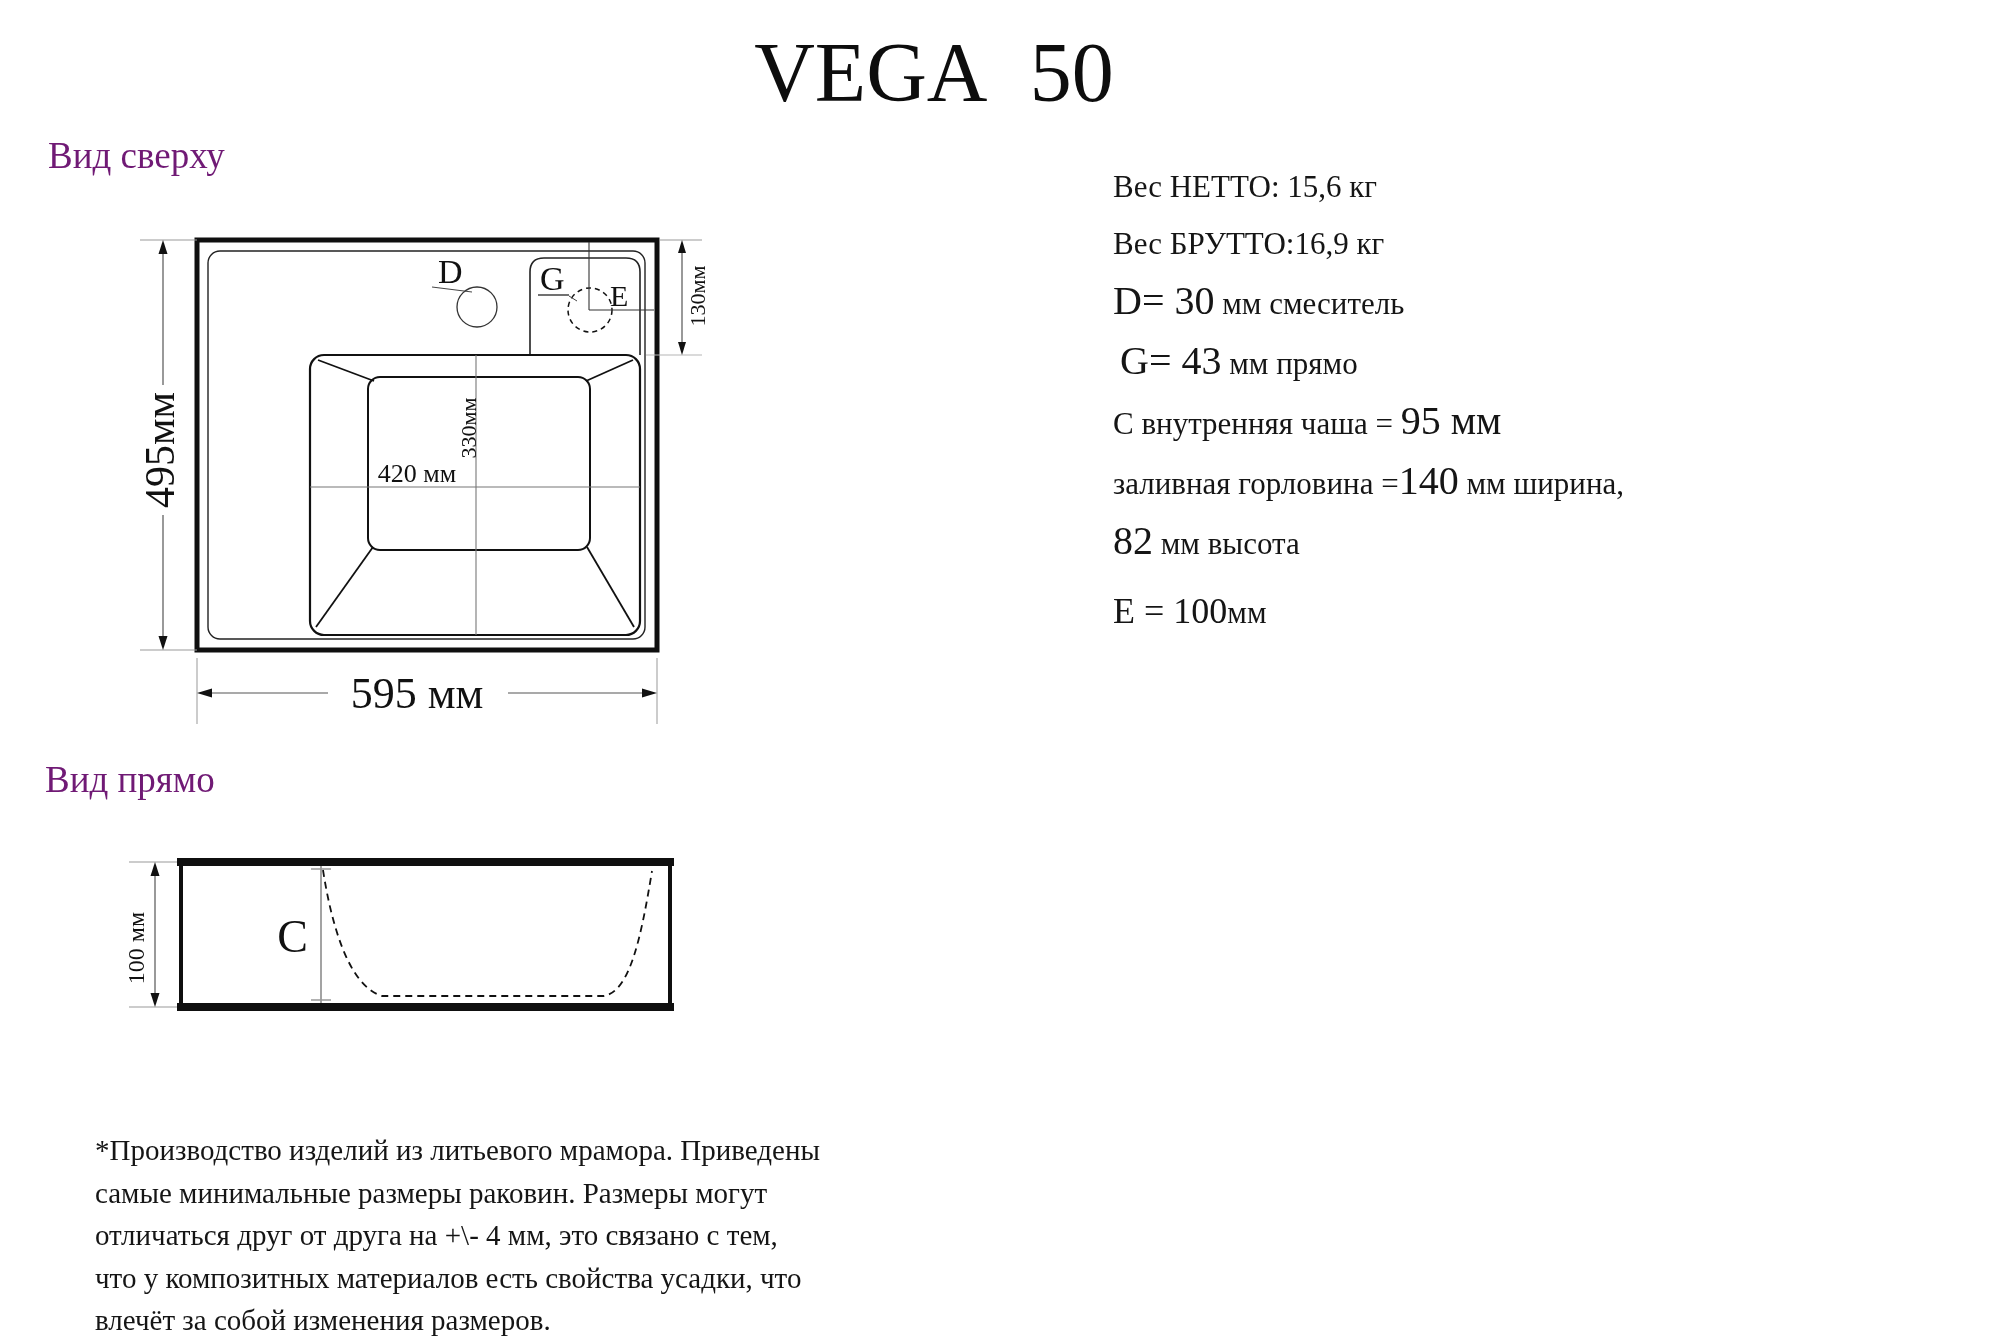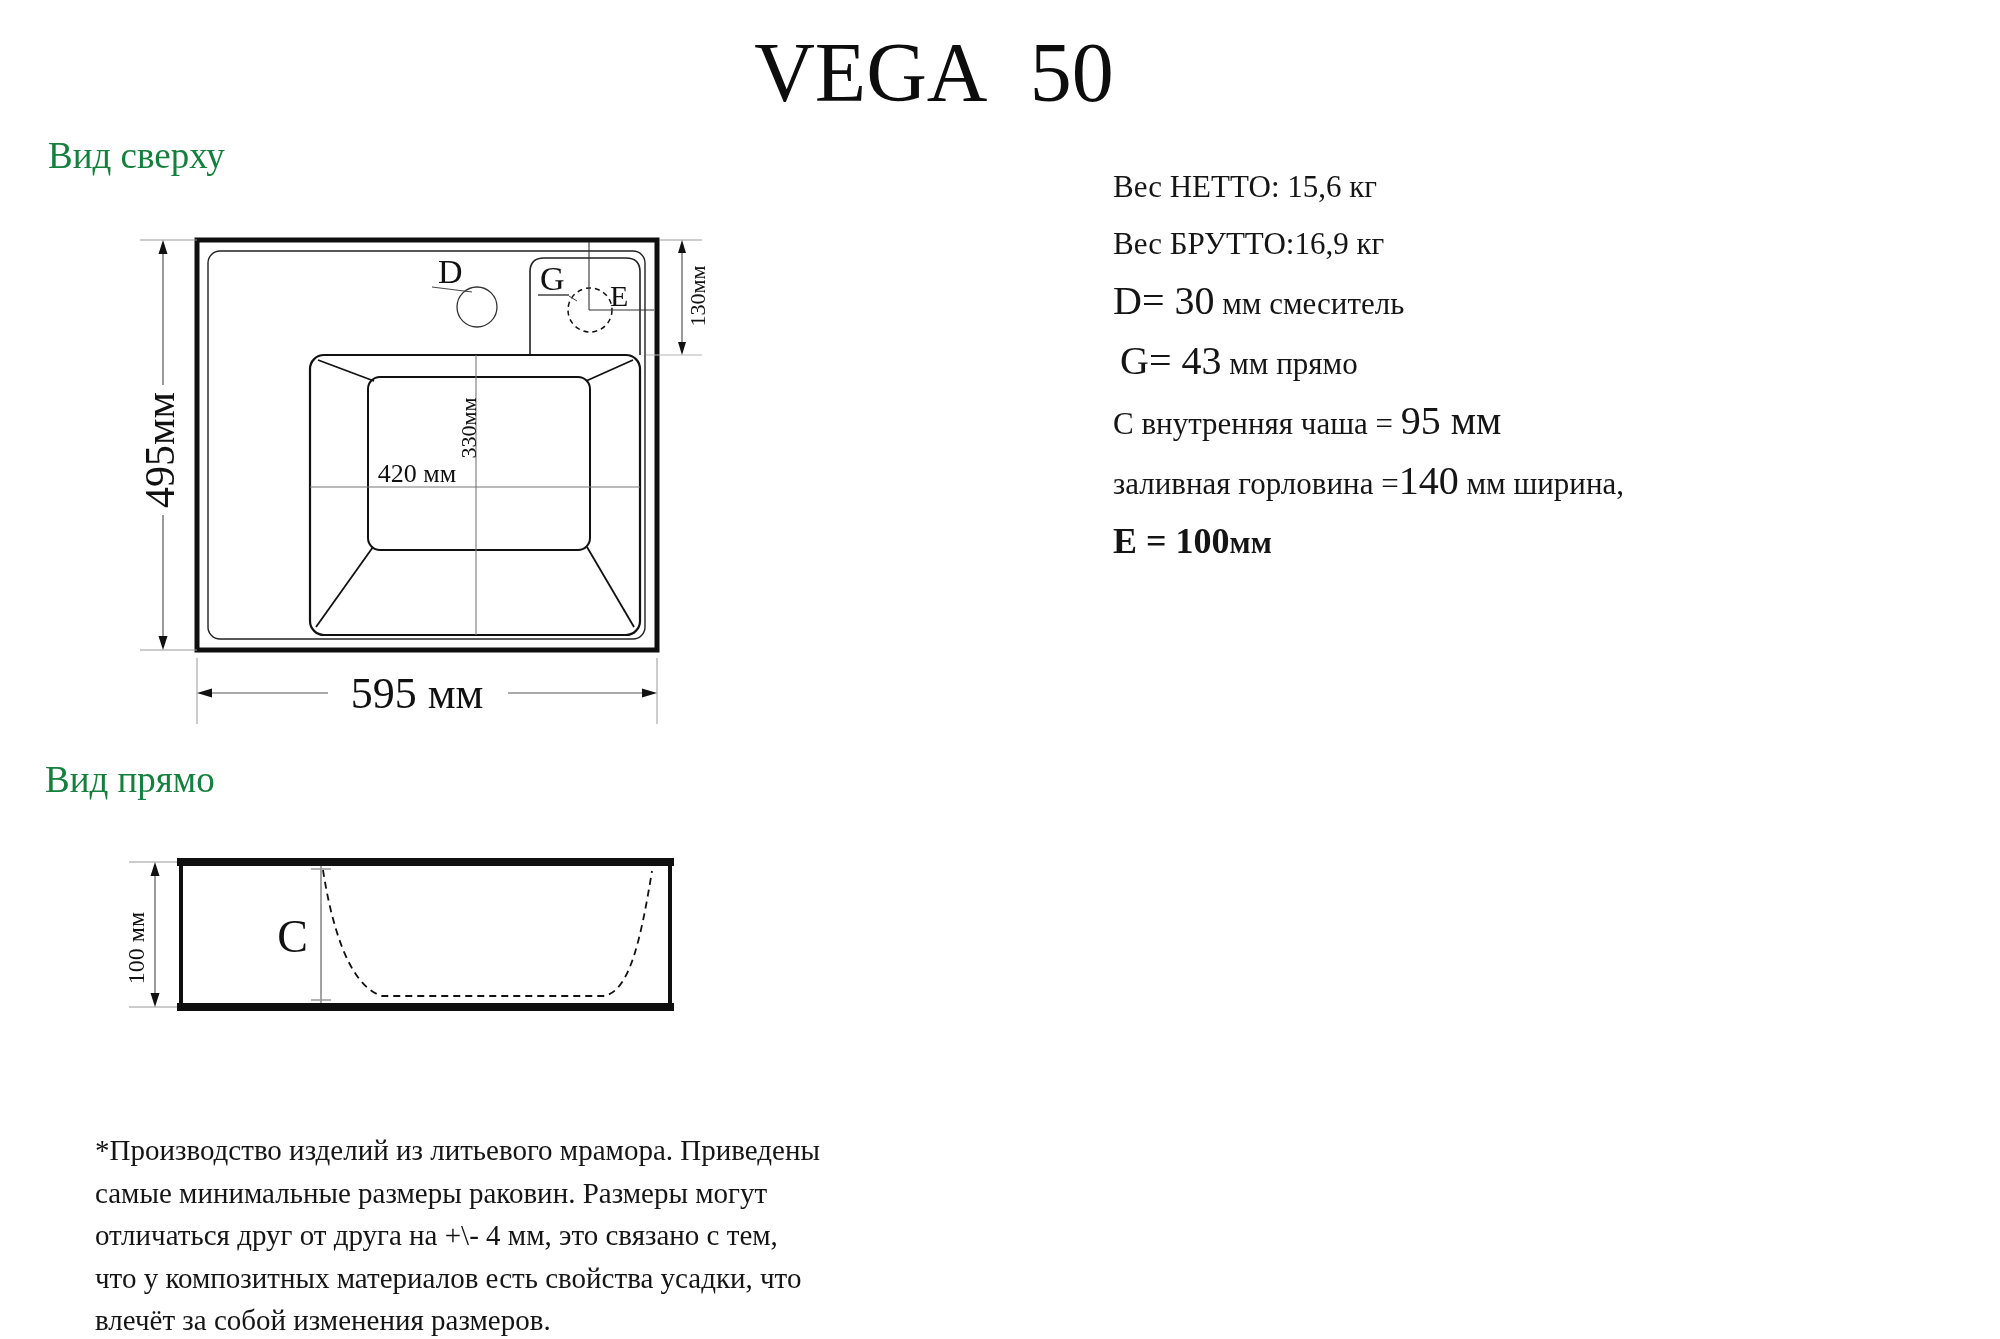--- a/index.html
+++ b/index.html
@@ -1,29 +1,29 @@
 <!DOCTYPE html>
 <html><head>
 <meta charset="utf-8">
 <style>
   html,body{margin:0;padding:0;background:#ffffff;}
   body{width:2000px;height:1339px;position:relative;overflow:hidden;
        font-family:"Liberation Serif","DejaVu Serif",serif;color:#111;}
   .abs{position:absolute;}
   #title{left:934px;top:24px;transform:translateX(-50%);font-size:84px;
          word-spacing:26px;white-space:nowrap;color:#0d0d0d;}
-  .view-heading{font-size:37px;color:#15803d;white-space:nowrap;}
+  .view-heading{font-size:37px;color:#701a75;white-space:nowrap;}
   #heading-top-view{left:48px;top:134px;}
   #heading-front-view{left:45px;top:758px;text-align:center;}
   #spec-block{left:1113px;top:158px;}
   .spec-line{font-size:31px;line-height:57px;white-space:nowrap;color:#151515;}
   .spec-line .b{font-size:40px;}
   .spec-line .n{font-size:31px;}
   .spec-line.indent{padding-left:7px;}
-  .spec-line.gap-before{margin-top:1px;font-weight:bold;}
+  .spec-line.gap-before{margin-top:11px;}
   #note-block{left:95px;top:1085px;margin-top:44px;}
   .note-line{font-size:29px;line-height:42.5px;white-space:nowrap;color:#151515;}
   svg text{font-family:"Liberation Serif","DejaVu Serif",serif;fill:#111;}
 </style>
 </head>
 <body>
 
 <div id="title" class="abs">VEGA 50</div>
 
 <div id="heading-top-view" class="abs view-heading">Вид сверху</div>
@@ -96,20 +96,21 @@
   </g>
 </svg>
 
 <div id="spec-block" class="abs">
   <div class="spec-line"><span class="n">Вес НЕТТО: 15,6 кг</span></div>
   <div class="spec-line"><span class="n">Вес БРУТТО:16,9 кг</span></div>
   <div class="spec-line"><span class="b">D= 30</span><span class="n"> мм смеситель</span></div>
   <div class="spec-line indent"><span class="b">G= 43</span><span class="n"> мм прямо</span></div>
   <div class="spec-line"><span class="n">С внутренняя чаша = </span><span class="b">95 мм</span></div>
   <div class="spec-line"><span class="n">заливная горловина =</span><span class="b">140</span><span class="n"> мм ширина,</span></div>
+  <div class="spec-line"><span class="b">82</span><span class="n"> мм высота</span></div>
   <div class="spec-line gap-before"><span class="b" style="font-size:36px">E = 100</span><span class="n">мм</span></div>
 </div>
 
 <div id="heading-front-view" class="abs view-heading">Вид прямо</div>
 
 <svg class="abs" id="front-view-svg" style="left:60px;top:830px;" width="700" height="200" viewBox="0 0 700 200">
 
   <rect x="121" y="32" width="489" height="145" fill="none" stroke="#0f0f0f" stroke-width="4"></rect>
   <line x1="117" y1="32" x2="614" y2="32" stroke="#0f0f0f" stroke-width="8"></line>
   <line x1="117" y1="177" x2="614" y2="177" stroke="#0f0f0f" stroke-width="8"></line>

